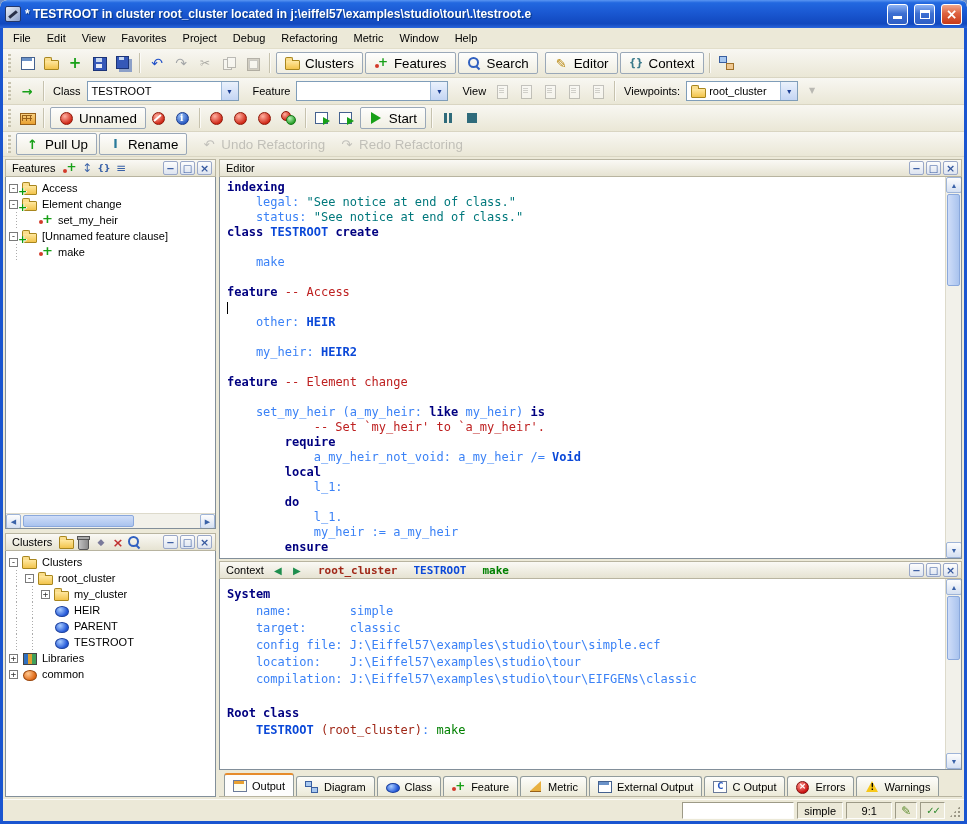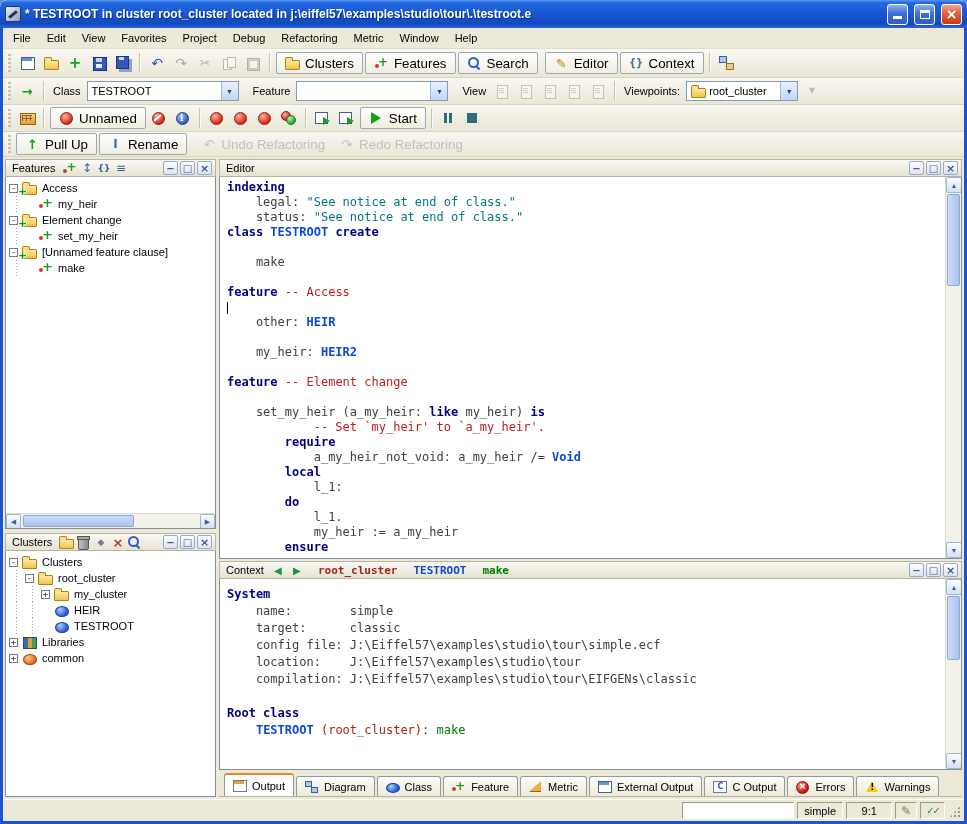--- a/index.html
+++ b/index.html
@@ -137,21 +137,21 @@
 
   
   .code-wrap{flex:1;display:flex;min-height:0}
   .code{flex:1;overflow:hidden;font-family:"DejaVu Sans Mono","Liberation Mono",monospace;font-size:12px;line-height:15px;
     padding:3px 0 0 7px;white-space:pre}
   .ctx-code{line-height:17px;padding-top:7px}
   .s-kw{color:var(--c-kw);font-weight:bold}
   .s-cls{color:var(--c-cls);font-weight:bold}
   .s-str{color:var(--c-str)}
   .s-com{color:var(--c-com)}
-  .s-p{color:#404040}
+  .s-p{color:#3b82f6}
   .s-grn{color:var(--c-grn)}
   .s-red{color:var(--c-red)}
   .s-cur{display:inline-block;width:0;height:12px;border-left:1px solid #000;color:transparent;vertical-align:text-bottom}
 
   
   .vscroll{width:16px;flex:0 0 16px;background:#F2F1EA;border-left:1px solid #DDDACB;display:flex;flex-direction:column}
   .hscroll{height:15px;flex:0 0 15px;background:#F2F1EA;border-top:1px solid #DDDACB;display:flex}
   .sb-btn{width:16px;height:16px;flex:0 0 16px;background:linear-gradient(180deg,#FDFDFD,#D5E0F2);border:1px solid #9EB4D8;border-radius:2px;
     color:#3A62A8;font-size:7px;display:flex;align-items:center;justify-content:center}
   .hscroll .sb-btn{width:15px;height:15px;flex:0 0 15px}
@@ -450,26 +450,20 @@
           <div class="pbody">
             <div class="tree" id="features-tree">
                 <div class="tree-row">
                   <span class="expander">-</span>
                   <span class="ticon ic-folder">
                     <span class="plusbadge">+</span>
                   </span>
                   <span class="tlabel-node">Access</span>
                 </div>
                 <div class="tree-row">
-                  <span class="guide"></span>
-                  <span class="expander-ph"></span>
-                  <span class="ticon ic-feature"></span>
-                  <span class="tlabel-node">my_heir</span>
-                </div>
-                <div class="tree-row">
                   <span class="expander">-</span>
                   <span class="ticon ic-folder">
                     <span class="plusbadge">+</span>
                   </span>
                   <span class="tlabel-node">Element change</span>
                 </div>
                 <div class="tree-row">
                   <span class="guide"></span>
                   <span class="expander-ph"></span>
                   <span class="ticon ic-feature"></span>
@@ -551,20 +545,27 @@
                   <span class="expander">+</span>
                   <span class="ticon ic-folder"></span>
                   <span class="tlabel-node">my_cluster</span>
                 </div>
                 <div class="tree-row">
                   <span class="guide"></span>
                   <span class="guide"></span>
                   <span class="expander-ph"></span>
                   <span class="ticon ic-ball b-blue"></span>
                   <span class="tlabel-node">HEIR</span>
+                </div>
+                <div class="tree-row">
+                  <span class="guide"></span>
+                  <span class="guide"></span>
+                  <span class="expander-ph"></span>
+                  <span class="ticon ic-ball b-blue"></span>
+                  <span class="tlabel-node">PARENT</span>
                 </div>
                 <div class="tree-row">
                   <span class="guide"></span>
                   <span class="guide"></span>
                   <span class="expander-ph"></span>
                   <span class="ticon ic-ball b-blue"></span>
                   <span class="tlabel-node">TESTROOT</span>
                 </div>
                 <div class="tree-row">
                   <span class="expander">+</span>

